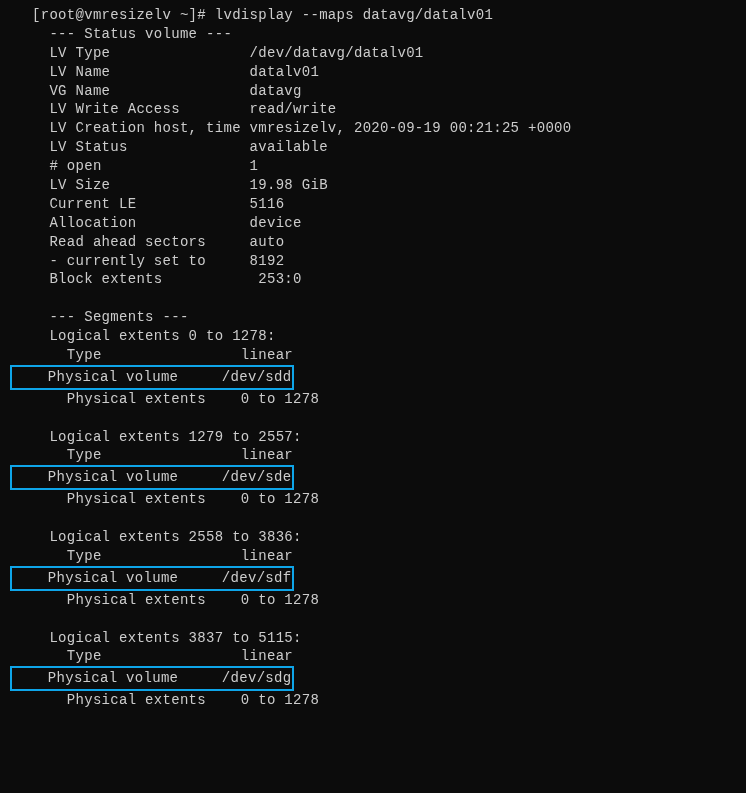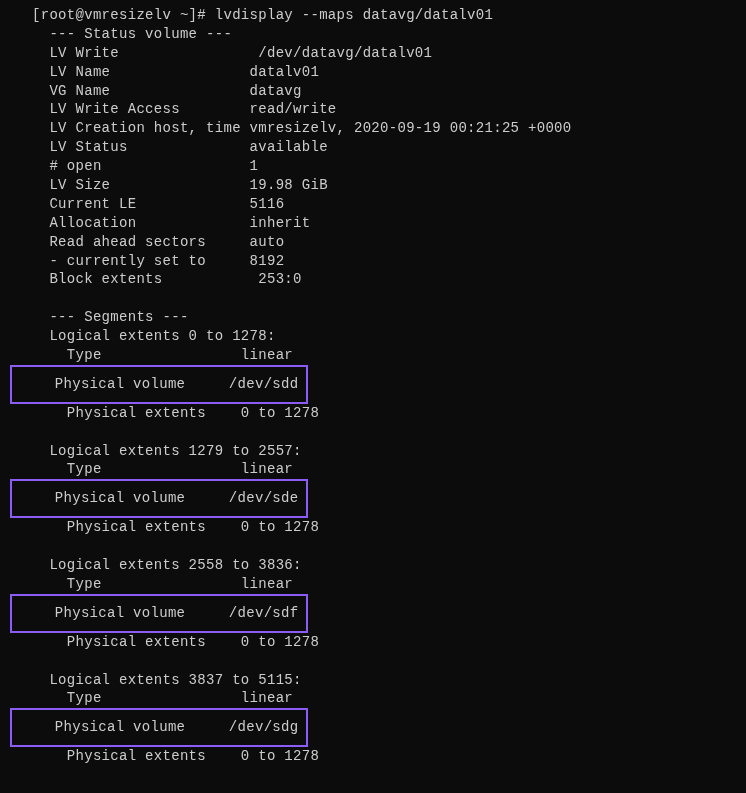--- a/index.html
+++ b/index.html
@@ -13,43 +13,43 @@
       width: 746px;
       box-sizing: border-box;
       letter-spacing: 0.3px;
     }
     .line {
       white-space: pre;
       margin-left: 20px;
     }
     .highlight-box {
       display: inline-block;
-      border: 2px solid #8b5cf6;
+      border: 2px solid #0ea5e9;
       white-space: pre;
-      padding: 8px;
+      padding: 1px;
       margin-left: -2px;
     }
   </style>
 </head>
 <body>
 
 <div>
   <div class="line"><span>[root@vmresizelv ~]# </span><span>lvdisplay --maps datavg/datalv01</span></div>
   <div class="line">  --- Status volume ---</div>
   <div id="lv-rows">
-      <div class="line"><span>  LV Write                </span><span>/dev/datavg/datalv01</span></div>
+      <div class="line"><span>  LV Type                </span><span>/dev/datavg/datalv01</span></div>
       <div class="line"><span>  LV Name                </span><span>datalv01</span></div>
       <div class="line"><span>  VG Name                </span><span>datavg</span></div>
       <div class="line"><span>  LV Write Access        </span><span>read/write</span></div>
       <div class="line"><span>  LV Creation host, time </span><span>vmresizelv, 2020-09-19 00:21:25 +0000</span></div>
       <div class="line"><span>  LV Status              </span><span>available</span></div>
       <div class="line"><span>  # open                 </span><span>1</span></div>
       <div class="line"><span>  LV Size                </span><span>19.98 GiB</span></div>
       <div class="line"><span>  Current LE             </span><span>5116</span></div>
-      <div class="line"><span>  Allocation             </span><span>inherit</span></div>
+      <div class="line"><span>  Allocation             </span><span>device</span></div>
       <div class="line"><span>  Read ahead sectors     </span><span>auto</span></div>
       <div class="line"><span>  - currently set to     </span><span>8192</span></div>
       <div class="line"><span>  Block extents           </span><span>253:0</span></div>
     </div>
   <div class="line"> </div>
   <div class="line">  --- Segments ---</div>
   <div id="seg-rows">
       <div class="line">  Logical extents 0 to 1278:</div>
       <div class="line"><span>    Type                </span><span>linear</span></div>
       <div><span class="highlight-box"><span>    Physical volume     </span><span>/dev/sdd</span></span></div>

